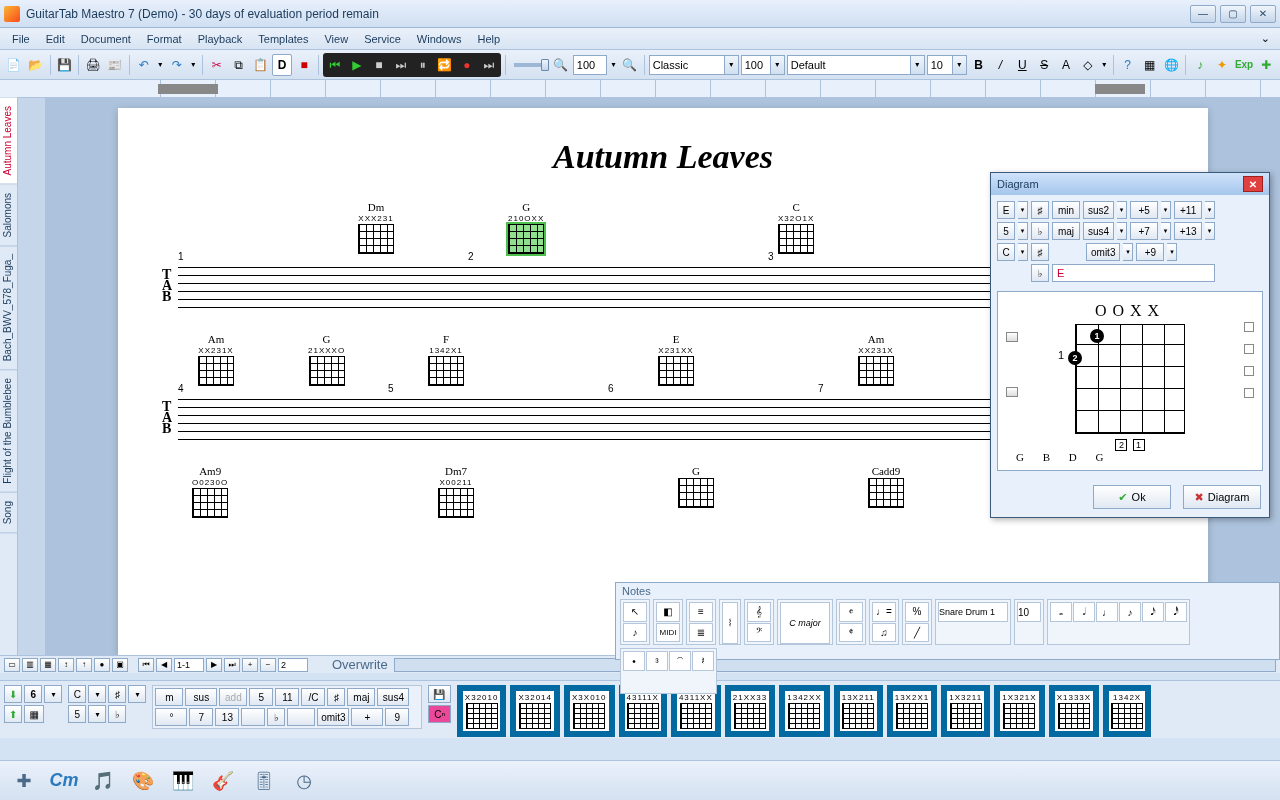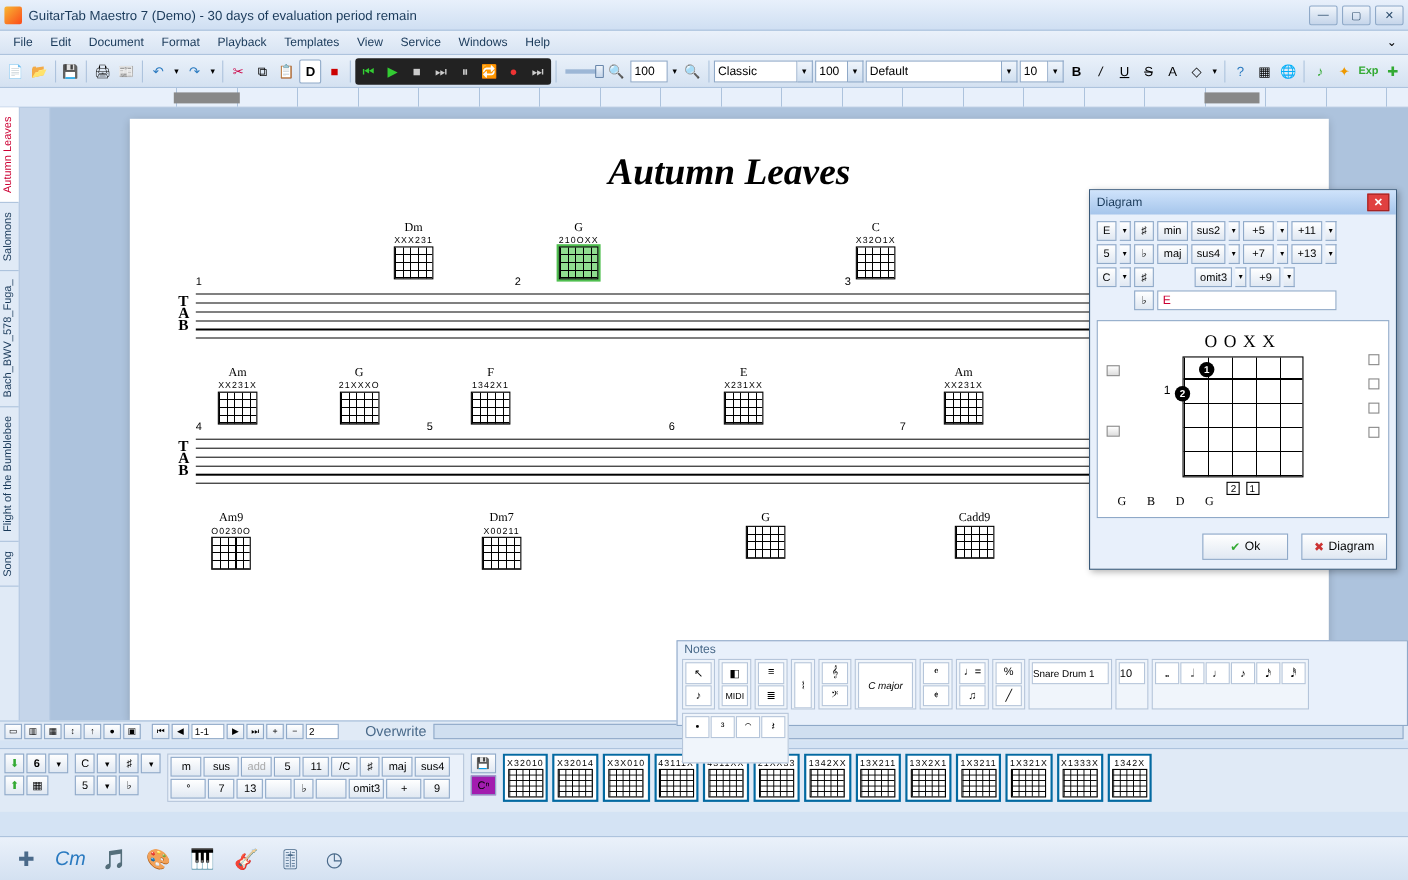--- a/index.html
+++ b/index.html
@@ -98,21 +98,21 @@
 .b1inp { width:30px; height:14px; border:1px solid #8fa9c8; background:#fff; padding:0 2px; font-size:9px; }
 .b1scroll { flex:1; height:14px; background:#d0dff0; border:1px solid #8fa9c8; margin-left:4px; position:relative; }
 
 
 .bottombar { position:absolute; left:0; right:0; background:#e0eaf6; border-top:1px solid #adc3dd; display:flex; align-items:flex-start; padding:4px; gap:6px; }
 .bb2 { top:680px; height:58px; }
 .bgroup { border:1px solid #b5c5da; background:#eaf1fa; padding:2px; display:flex; gap:2px; flex-wrap:wrap; }
 .bgbtn { height:18px; padding:0 4px; background:linear-gradient(#fff,#e0e8f2); border:1px solid #8fa9c8; cursor:pointer; font-size:10px; display:flex; align-items:center; justify-content:center; min-width:18px; }
 .bcol { display:flex; flex-direction:column; gap:2px; }
 .chordlib { display:flex; gap:4px; overflow:hidden; flex:1; }
-.clitem { text-align:center; background:#fff; border:2px solid #0369a1; padding:2px; cursor:pointer; }
+.clitem { text-align:center; background:#fff; border:6px solid #0369a1; padding:2px; cursor:pointer; }
 .clitem .cnums { font-size:8px; }
 .clitem .cgrid { width:32px; height:26px; background-size:6px 5px; }
 
 .statusbar { position:absolute; bottom:0; left:0; right:0; height:40px; background:linear-gradient(#eaf1fa,#d4e1f1); border-top:1px solid #adc3dd; display:flex; align-items:center; gap:8px; padding:0 8px; }
 .sbtn { width:32px; height:30px; border:1px solid transparent; border-radius:3px; display:flex; align-items:center; justify-content:center; cursor:pointer; font-size:18px; color:#4a6a8a; }
 </style>
 </head>
 <body>
 
 <div class="titlebar">
@@ -387,21 +387,21 @@
     <div class="bgbtn" style="width:24px">13</div>
     <div class="bgbtn" style="width:24px"></div>
     <div class="bgbtn" style="width:18px">♭</div>
     <div class="bgbtn" style="width:28px"></div>
     <div class="bgbtn" style="width:32px">omit3</div>
     <div class="bgbtn" style="width:32px">+</div>
     <div class="bgbtn" style="width:24px">9</div>
   </div>
   <div class="bcol">
     <div class="bgbtn">💾</div>
-    <div class="bgbtn" style="background:#a21caf;">Cⁿ</div>
+    <div class="bgbtn" style="background:#ec4899;">Cⁿ</div>
   </div>
   <div class="chordlib" id="chordlib">
       <div class="clitem">
         <div class="cnums">X32010</div>
         <div class="cgrid"></div>
       </div>
       <div class="clitem">
         <div class="cnums">X32014</div>
         <div class="cgrid"></div>
       </div>
@@ -447,21 +447,21 @@
       </div>
       <div class="clitem">
         <div class="cnums">1342X</div>
         <div class="cgrid"></div>
       </div>
     </div>
 </div>
 
 <div class="statusbar">
   <div class="sbtn">✚</div>
-  <div class="sbtn" style="color:#2a7ac0;font-style:italic;font-weight:normal">Cm</div>
+  <div class="sbtn" style="color:#2a7ac0;font-style:italic;font-weight:bold">Cm</div>
   <div class="sbtn">🎵</div>
   <div class="sbtn">🎨</div>
   <div class="sbtn">🎹</div>
   <div class="sbtn">🎸</div>
   <div class="sbtn">🎚</div>
   <div class="sbtn">◷</div>
 </div>
 
 <div class="dialog">
   <div class="dlg-title">

